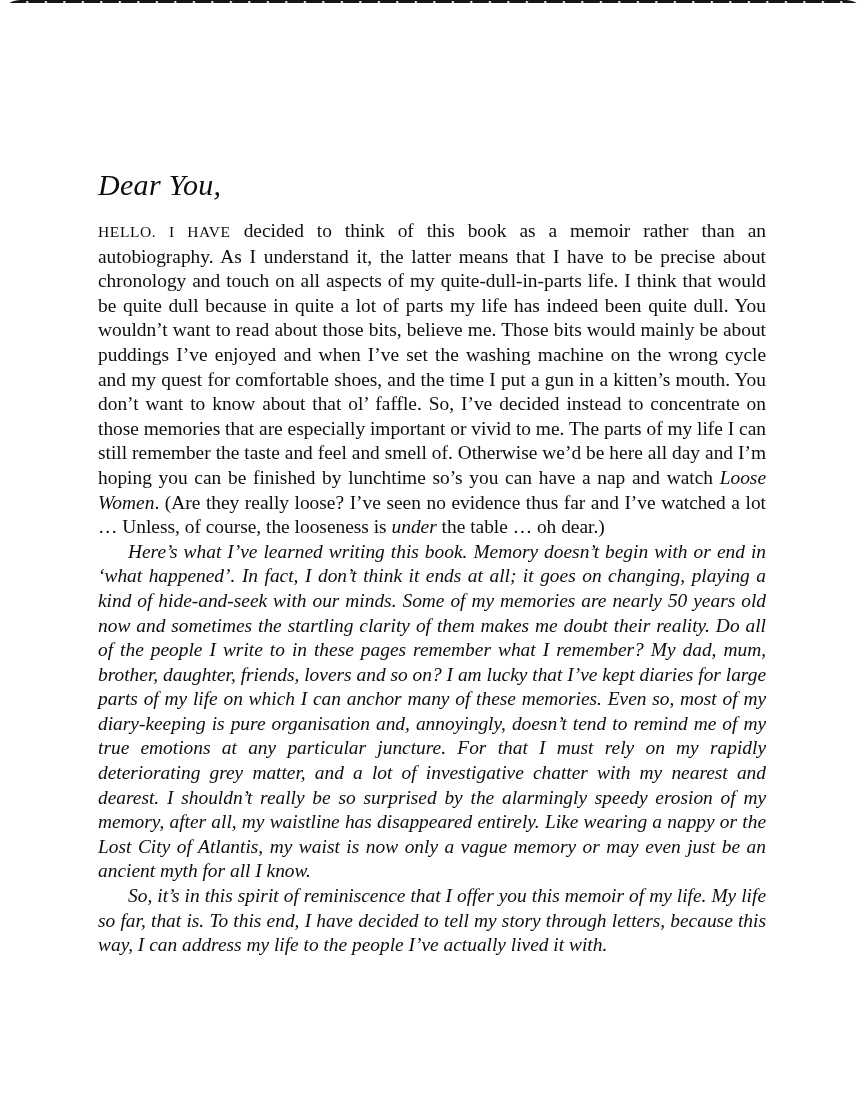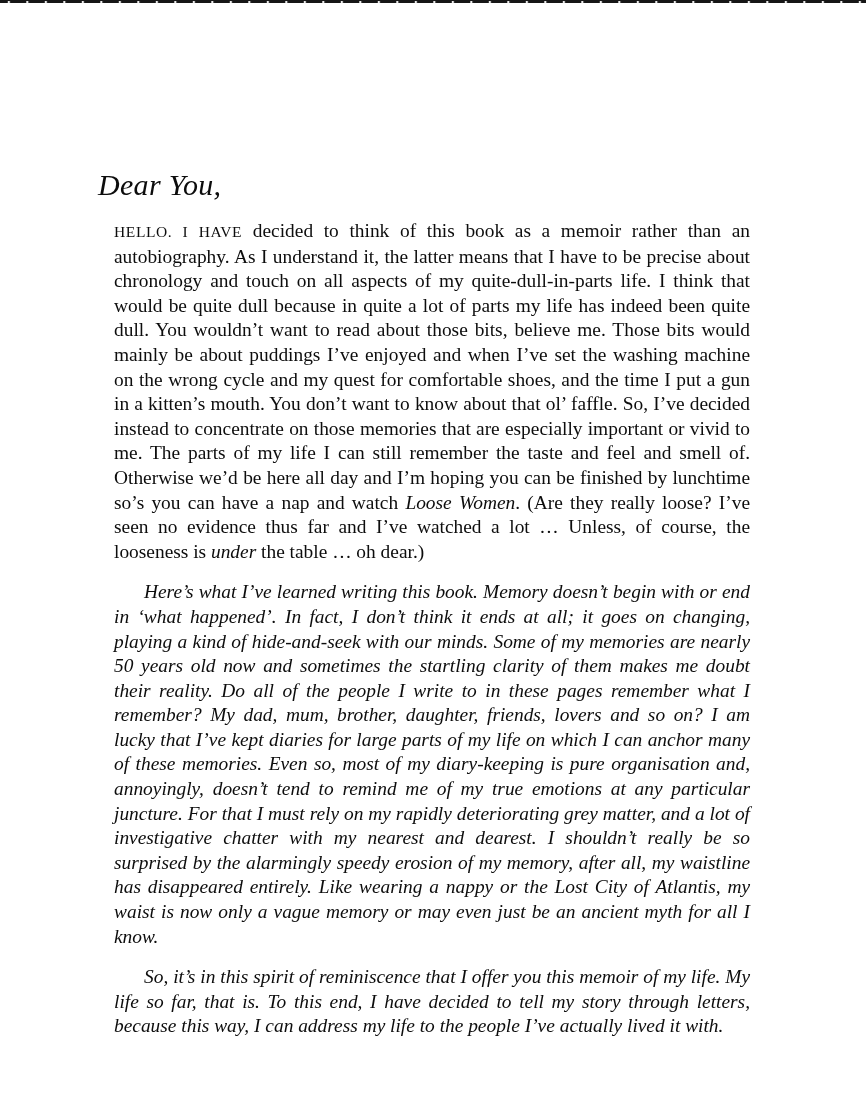--- a/index.html
+++ b/index.html
@@ -7,20 +7,21 @@
     padding: 0;
     background: #ffffff;
   }
   .page {
     position: relative;
     width: 866px;
     height: 1120px;
     background: #ffffff;
     overflow: hidden;
     font-family: "Liberation Serif", serif;
+    border-radius: 20px;
   }
   .top-edge {
     position: absolute;
     top: 0;
     left: 0;
     width: 866px;
     height: 3px;
     background-color: #161616;
     background-image: radial-gradient(circle at 9px 2px, #ededed 0.9px, rgba(0,0,0,0) 1.4px);
     background-size: 18.5px 3px;
@@ -41,21 +42,21 @@
     font-weight: normal;
     letter-spacing: 0.3px;
   }
   .body-text {
     font-size: 19.4px;
     line-height: 24.6px;
     color: #0d0d0d;
     text-align: justify;
   }
   .body-text p {
-    margin: 16px;
+    margin: 0;
     padding: 0;
   }
   .body-text p.indented {
     text-indent: 30px;
     font-style: italic;
   }
   .seg-smallcaps {
     font-size: 0.80em;
     letter-spacing: 0.6px;
   }

